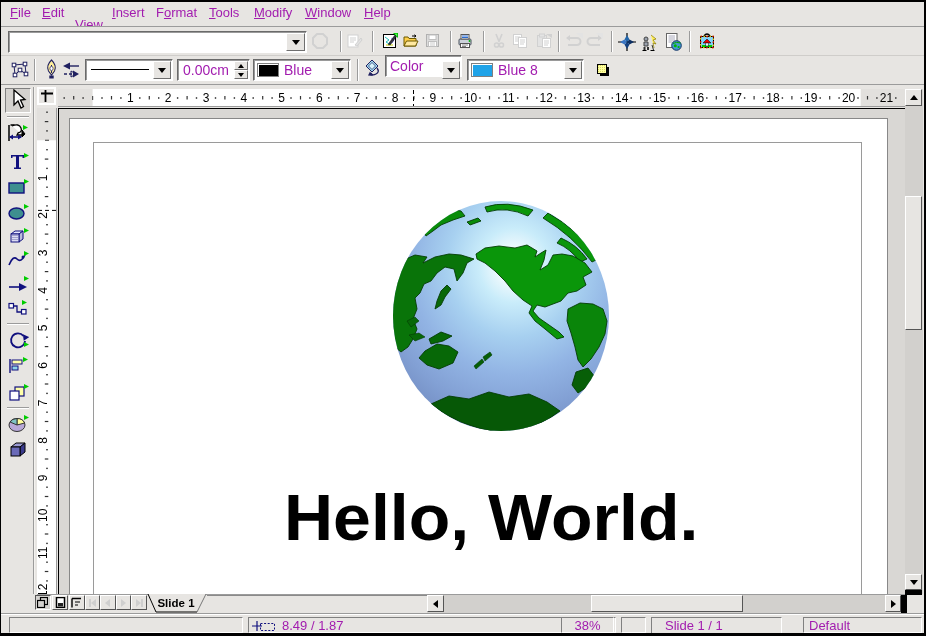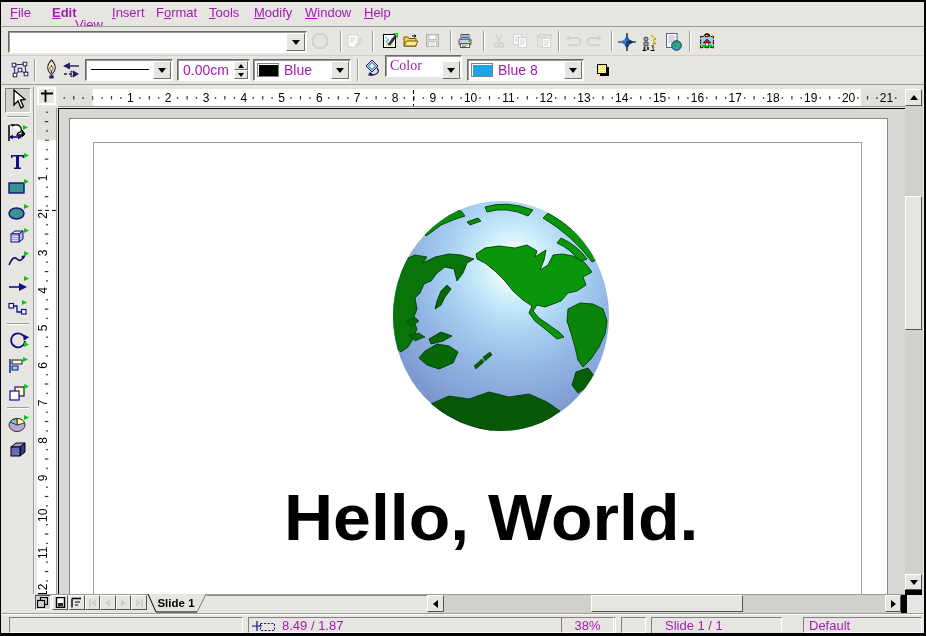--- a/index.html
+++ b/index.html
@@ -9,21 +9,21 @@
 u{text-decoration:underline}
 .field{background:#fff;border-top:1px solid #6a6a6a;border-left:1px solid #6a6a6a;border-bottom:1px solid #fff;border-right:1px solid #fff;box-shadow:inset 1px 1px 0 #9a9a9a}
 .ddbtn{background:#e7e5e2;border-top:1px solid #fff;border-left:1px solid #fff;border-bottom:1px solid #6f6f6f;border-right:1px solid #6f6f6f;display:flex;align-items:center;justify-content:center}
 .tri-d{width:0;height:0;border-left:4px solid transparent;border-right:4px solid transparent;border-top:5px solid #000}
 .tri-u2{width:0;height:0;border-left:3px solid transparent;border-right:3px solid transparent;border-bottom:4px solid #000}
 .tri-d2{width:0;height:0;border-left:3px solid transparent;border-right:3px solid transparent;border-top:4px solid #000}
 .sep-v{width:2px;border-left:1px solid #9b9b9b;border-right:1px solid #fff}
 .toolbtn{display:flex;align-items:center;justify-content:center}
 </style></head><body>
 <span class="abs txt" style="left:9px;top:4px;"><u>F</u>ile</span>
-<span class="abs txt" style="left:51px;top:4px;font-weight:bold;"><u>E</u>dit</span>
+<span class="abs txt" style="left:41px;top:4px;"><u>E</u>dit</span>
 <span class="abs txt" style="left:74px;top:16px;"><u>V</u>iew</span>
 <span class="abs txt" style="left:111px;top:4px;"><u>I</u>nsert</span>
 <span class="abs txt" style="left:155px;top:4px;">F<u>o</u>rmat</span>
 <span class="abs txt" style="left:208px;top:4px;"><u>T</u>ools</span>
 <span class="abs txt" style="left:253px;top:4px;"><u>M</u>odify</span>
 <span class="abs txt" style="left:304px;top:4px;"><u>W</u>indow</span>
 <span class="abs txt" style="left:363px;top:4px;"><u>H</u>elp</span>
 <div class="abs" style="left:0px;top:25px;width:926px;height:1px;background:#9b9b9b"></div>
 <div class="abs" style="left:0px;top:26px;width:926px;height:29px;background:#e7e5e2"></div>
 <div class="abs" style="left:0px;top:54px;width:926px;height:1px;background:#cfcdca"></div>
@@ -182,21 +182,21 @@
 <div class="abs ddbtn toolbtn" style="left:330px;top:60px;width:18px;height:18px;">
     <div class="tri-d"></div>
   </div>
 <div class="abs sep-v" style="left:356px;top:58px;width:2px;height:22px;"></div>
 <div class="abs" style="left:364px;top:58px;width:15px;height:19px;"><svg width="15" height="18" viewBox="0 0 15 18">
       <polygon points="7,1 13,7 7,13 1,7" fill="#9fd9ee" stroke="#202060"></polygon>
       <path d="M7 3.5 L10.5 7 L7 10.5 L3.5 7 Z" fill="#d5f2fb" stroke="#202060" stroke-width=".7"></path>
       <path d="M12 9 q3 4 -1 6 q-4 2 -5 -1" fill="none" stroke="#202060" stroke-width="1.3"></path>
       <polygon points="5,12.5 8,17 3,16.5" fill="#202060"></polygon>
     </svg></div>
-<div class="abs field" style="left:384px;top:54px;width:77px;height:22px;font-family:Liberation Serif, serif;">
+<div class="abs field" style="left:384px;top:54px;width:77px;height:22px;">
     <span class="txt" style="position:absolute;left:4px;top:2px;font-size:14px">Color</span>
   </div>
 <div class="abs ddbtn toolbtn" style="left:441px;top:60px;width:18px;height:18px;">
     <div class="tri-d"></div>
   </div>
 <div class="abs field" style="left:466px;top:58px;width:117px;height:22px;"></div>
 <div class="abs" style="left:470px;top:62px;width:22px;height:14px;background:#1fa3e8;border:1px solid #808080;box-shadow:inset 1px 1px 0 #fff"></div>
 <div class="abs" style="left:497px;top:59px;width:60px;height:20px;"><span class="txt" style="font-size:14px;line-height:20px">Blue 8</span></div>
 <div class="abs ddbtn toolbtn" style="left:563px;top:60px;width:18px;height:18px;">
     <div class="tri-d"></div>

